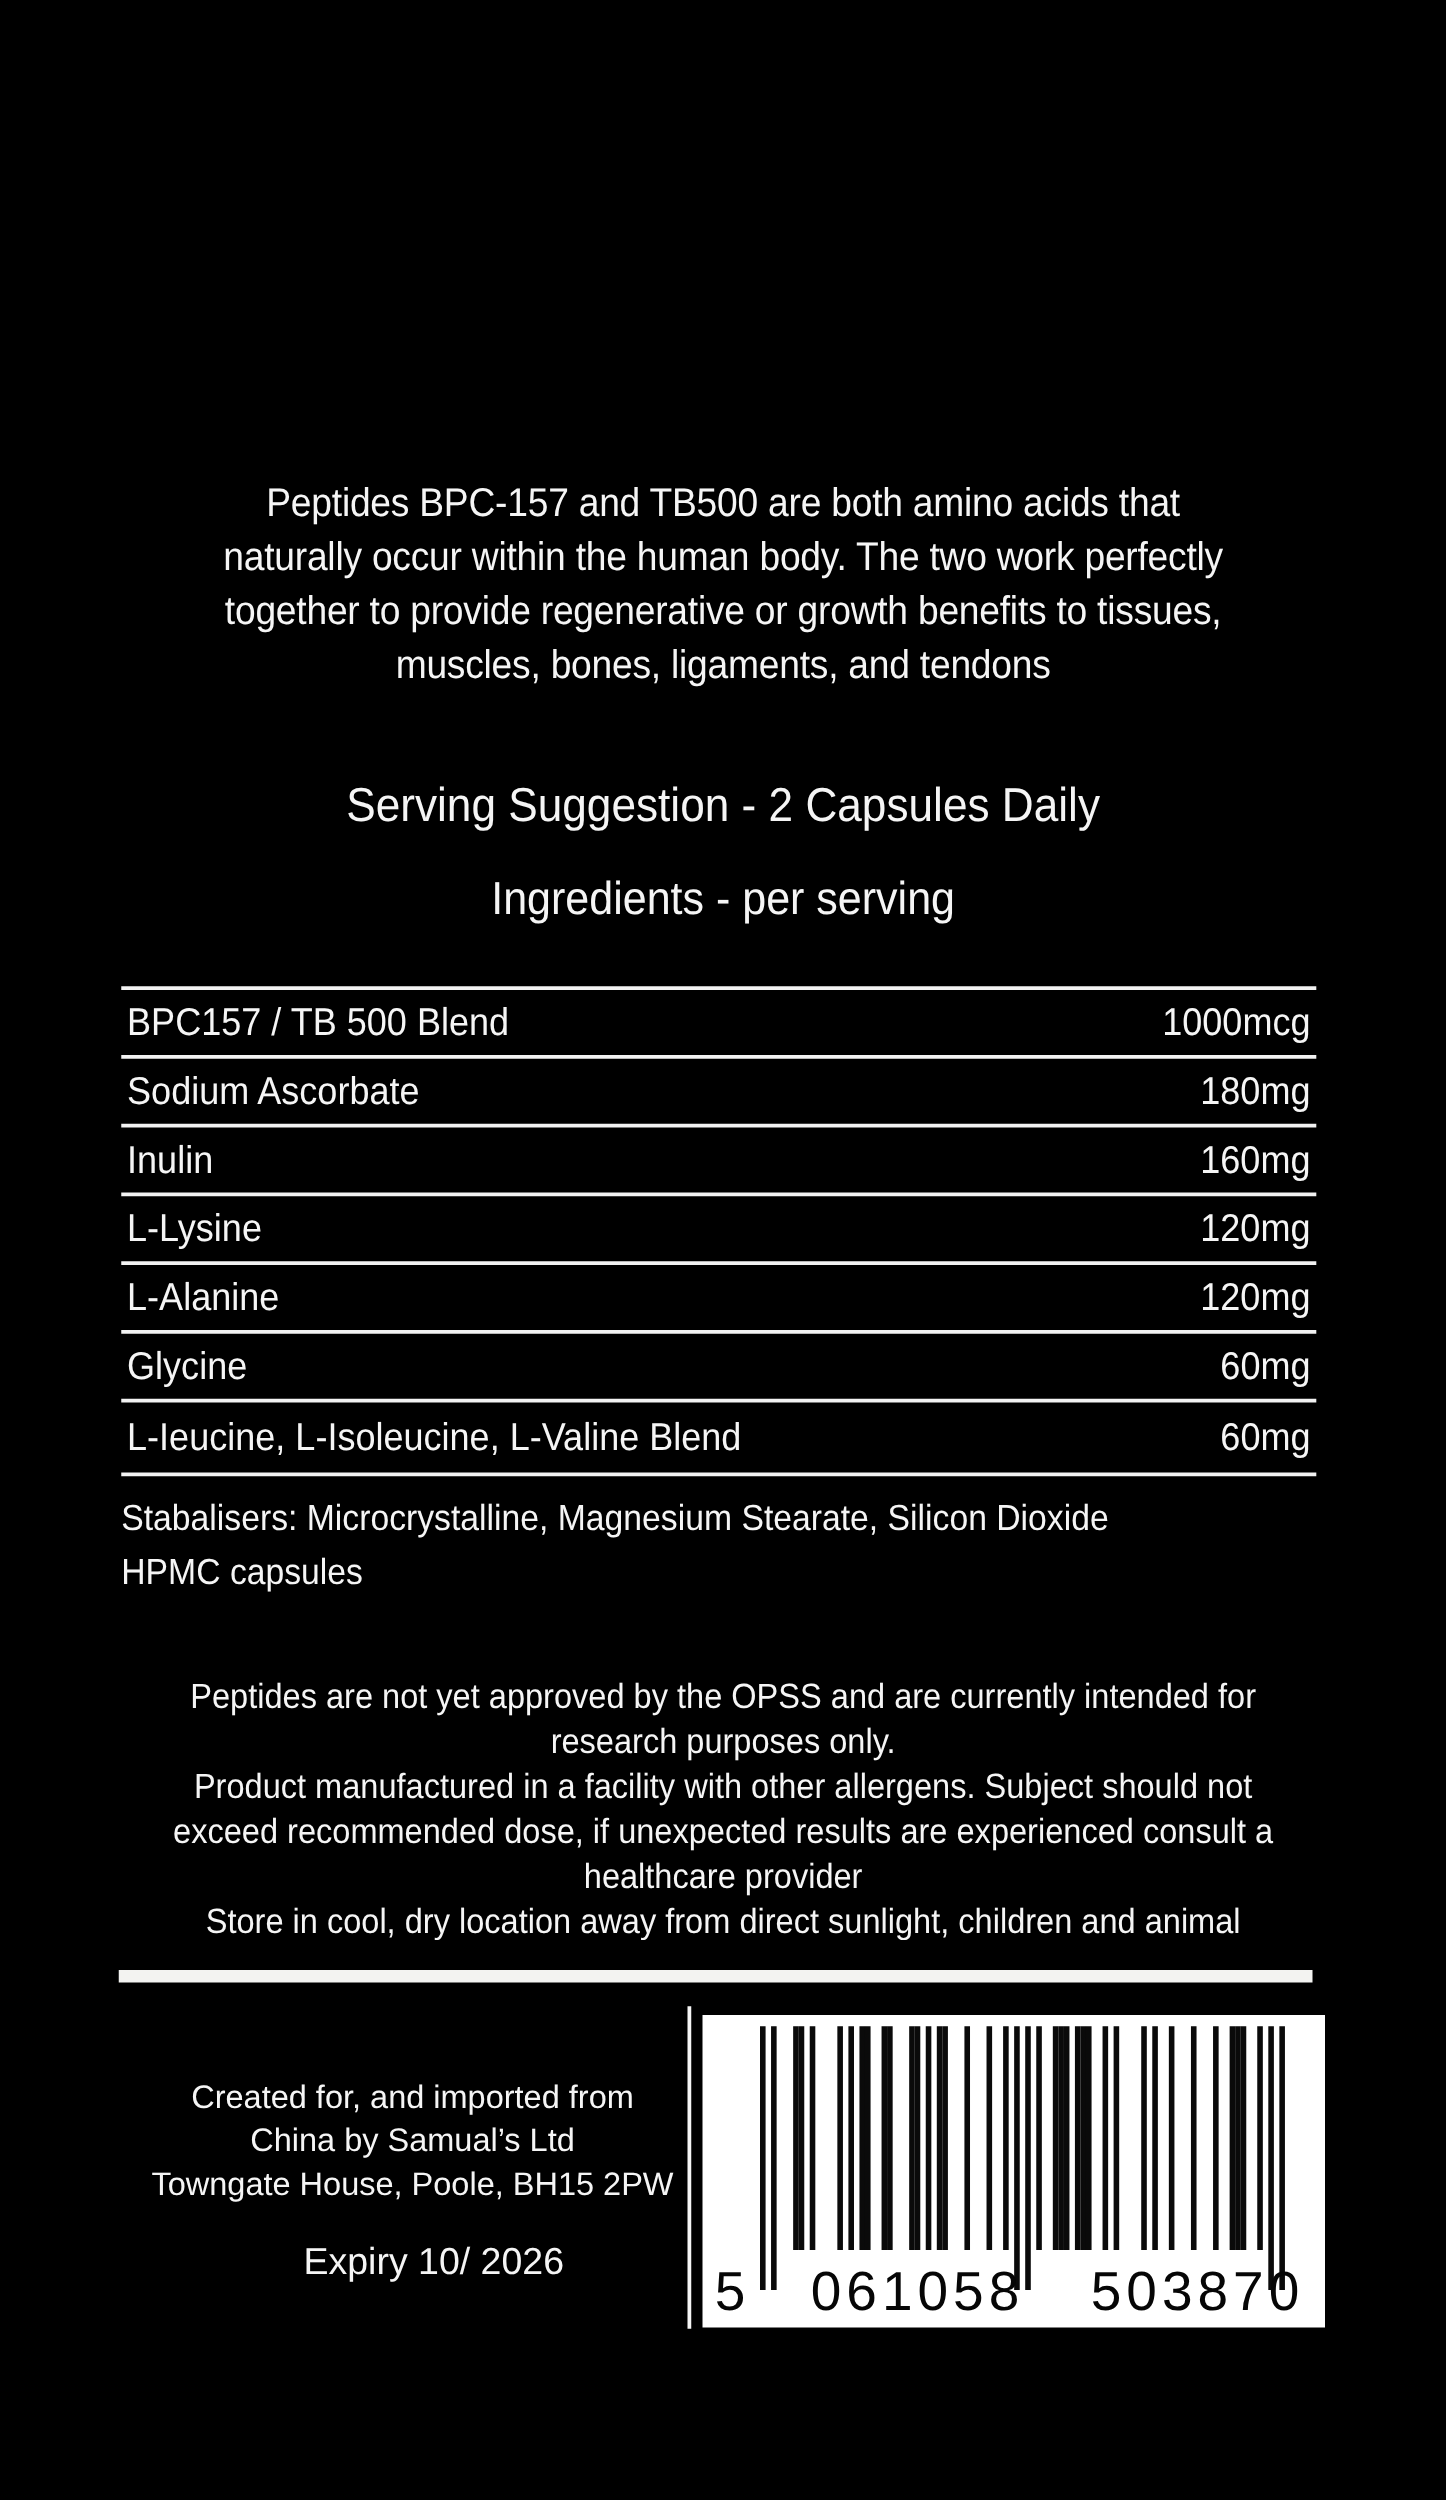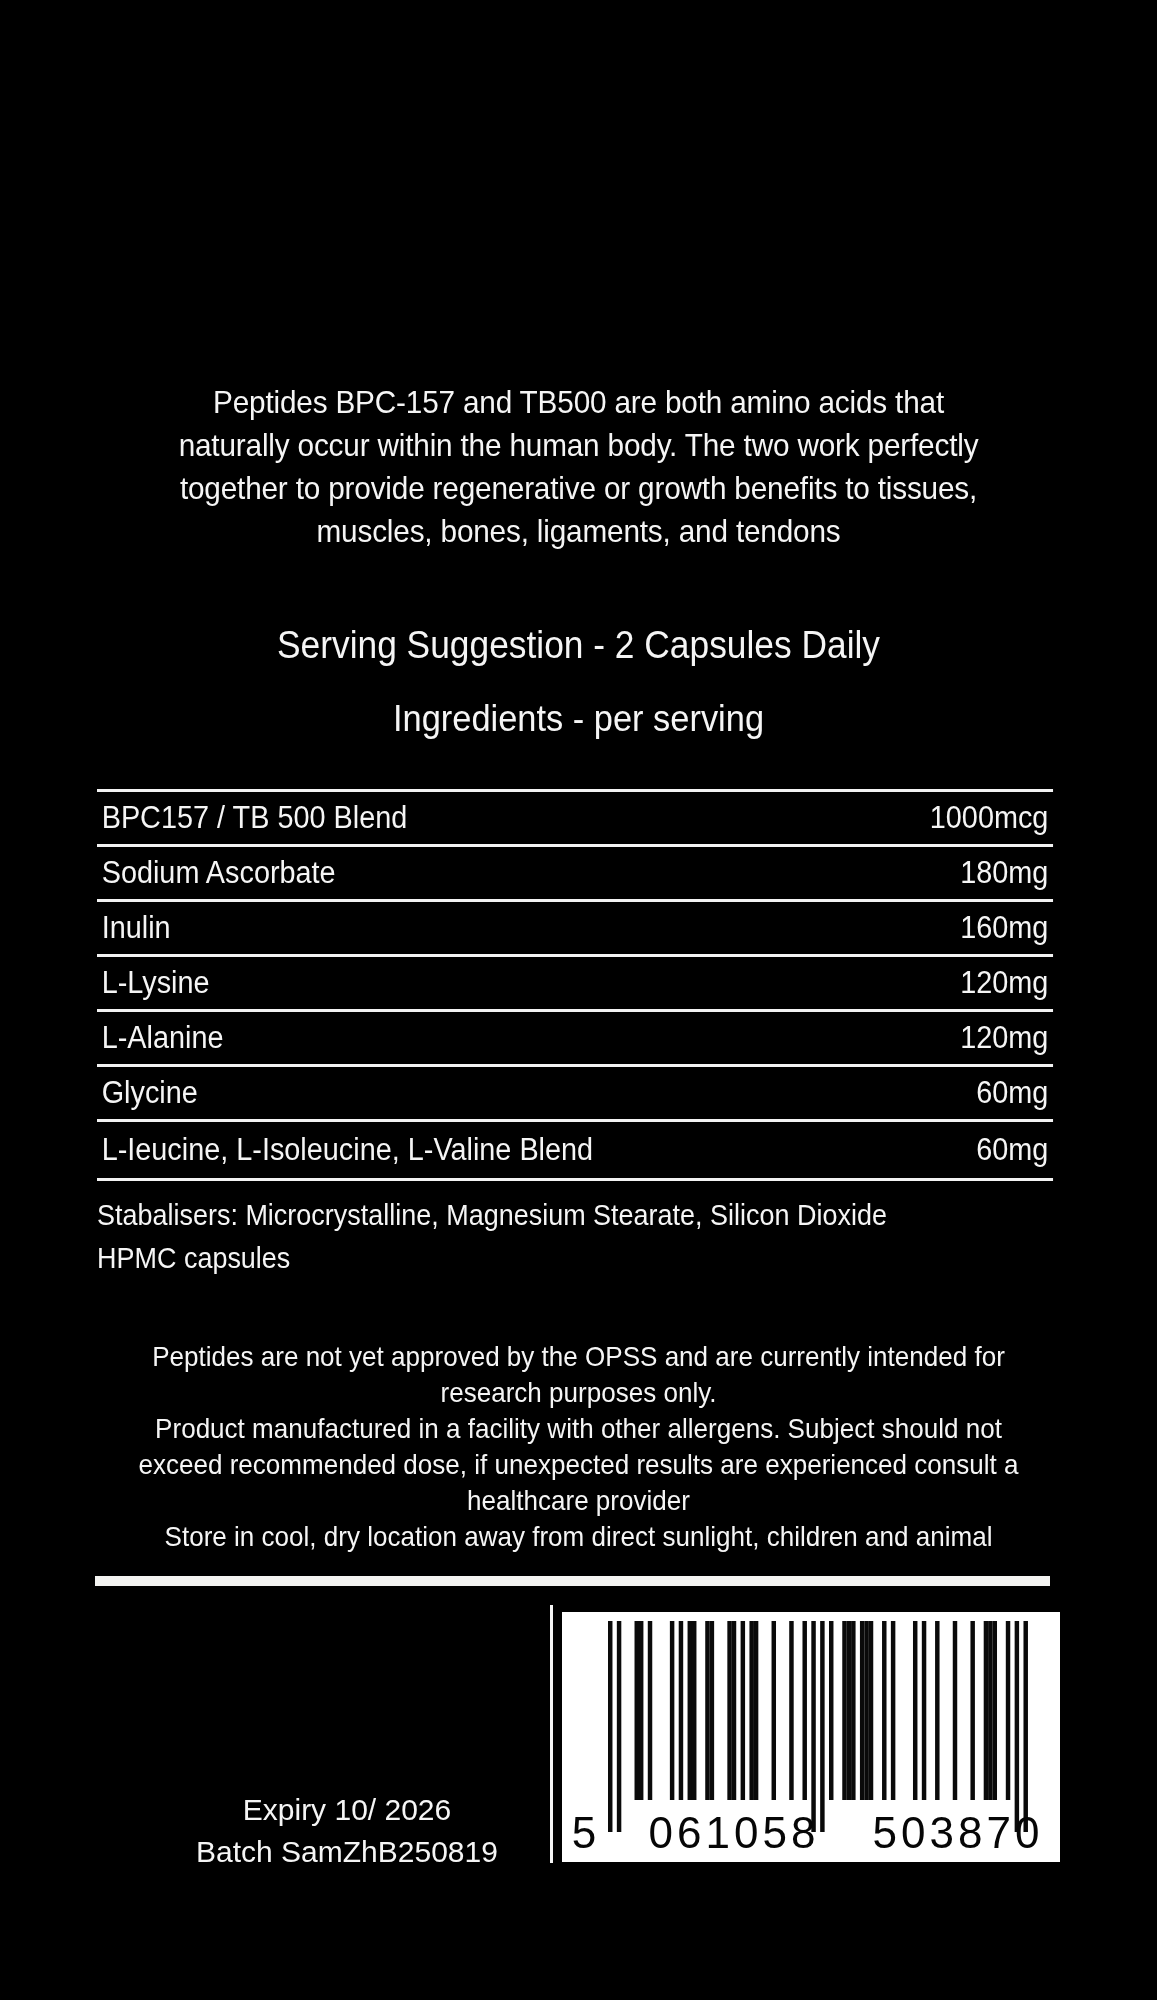--- a/index.html
+++ b/index.html
@@ -92,24 +92,28 @@
     <div>Peptides are not yet approved by the OPSS and are currently intended for</div>
     <div>research purposes only.</div>
     <div>Product manufactured in a facility with other allergens. Subject should not</div>
     <div>exceed recommended dose, if unexpected results are experienced consult a</div>
     <div>healthcare provider</div>
     <div>Store in cool, dry location away from direct sunlight, children and animal</div>
   </div>
 
   <div class="abs divider"></div>
 
+  <div class="abs importer">
+    <div>Created for, and imported from</div>
+    <div>China by Samual’s Ltd</div>
+    <div>Towngate House, Poole, BH15 2PW</div>
+  </div>
 
   <div class="abs expiry-block">
     <div>Expiry 10/ 2026</div>
-    <div>Batch SamZhB250819</div>
   </div>
 
   <div class="abs vline"></div>
 
   <div class="abs barcode-box">
     <svg width="498" height="250" viewBox="0 0 498 250">
       <g>
           <rect x="46.00" y="9" width="4.47" height="211" fill="#0a0a0a"></rect>
           <rect x="54.84" y="9" width="4.47" height="211" fill="#0a0a0a"></rect>
           <rect x="72.52" y="9" width="4.47" height="179" fill="#0a0a0a"></rect>

